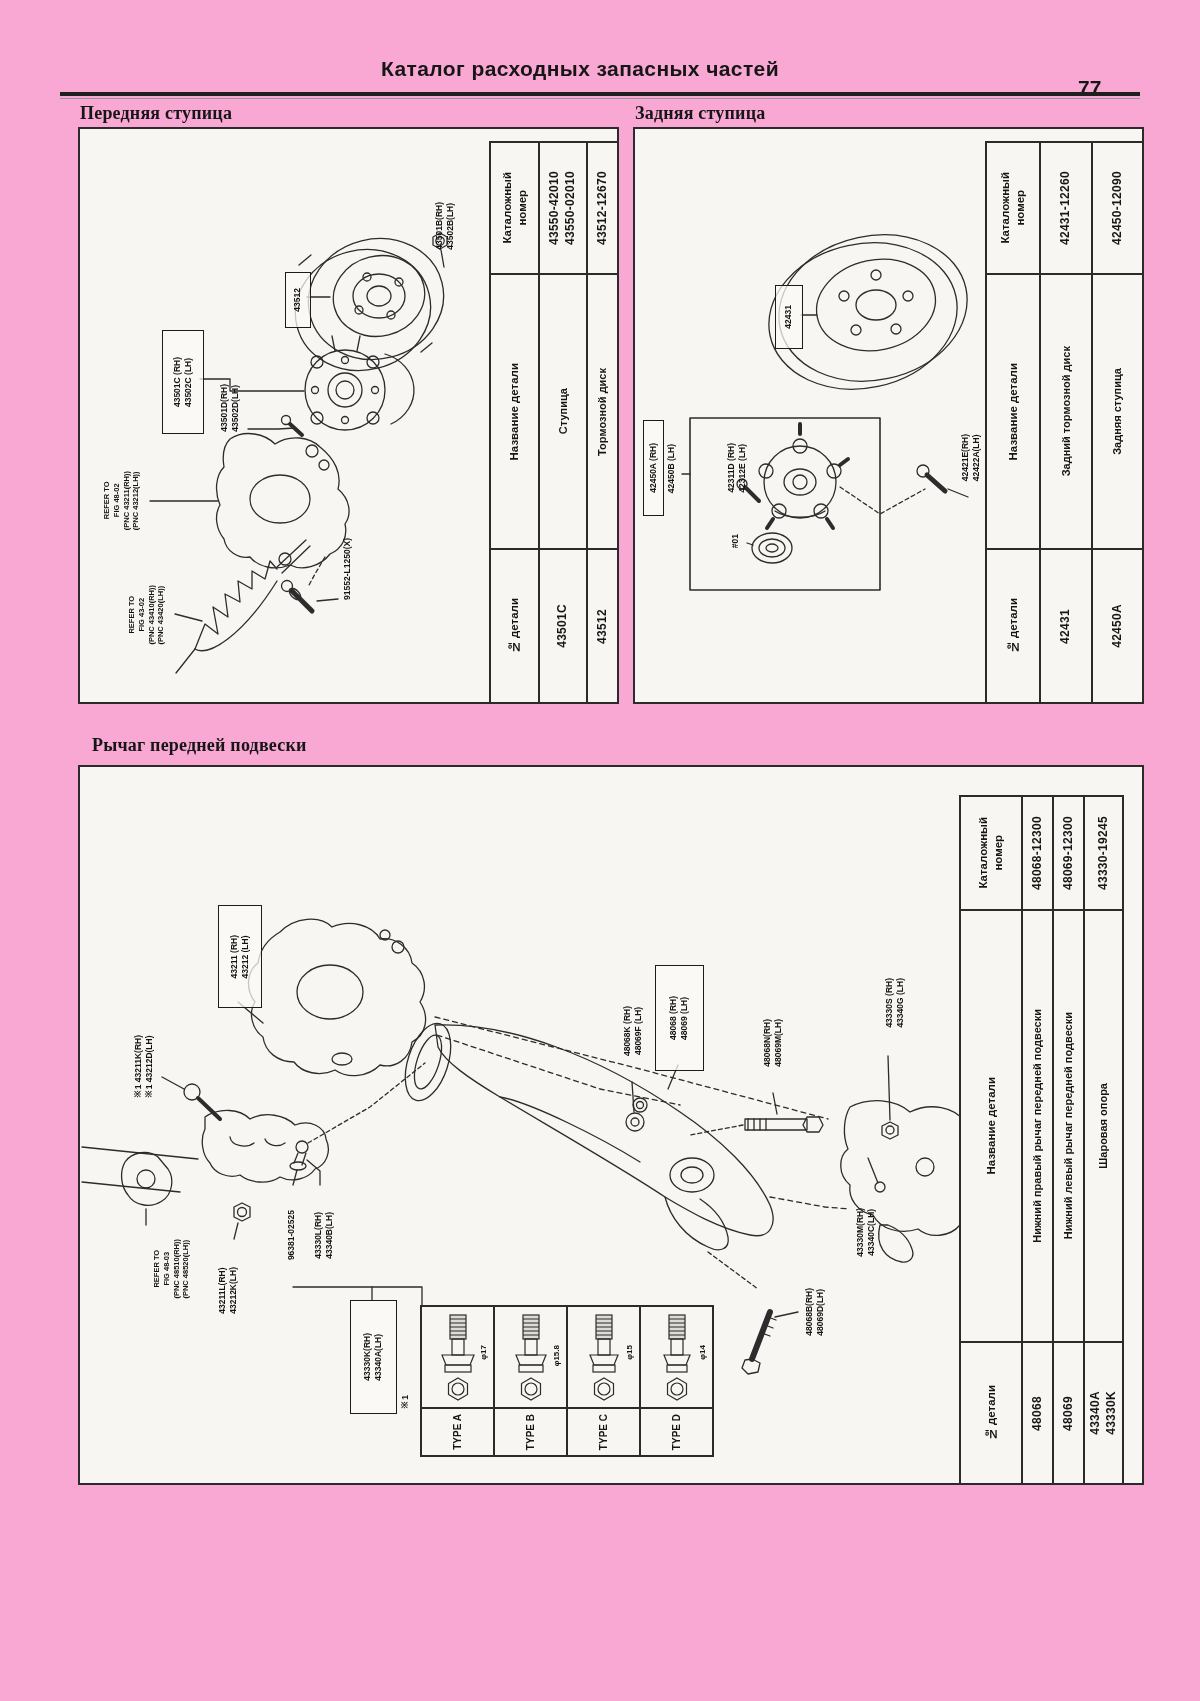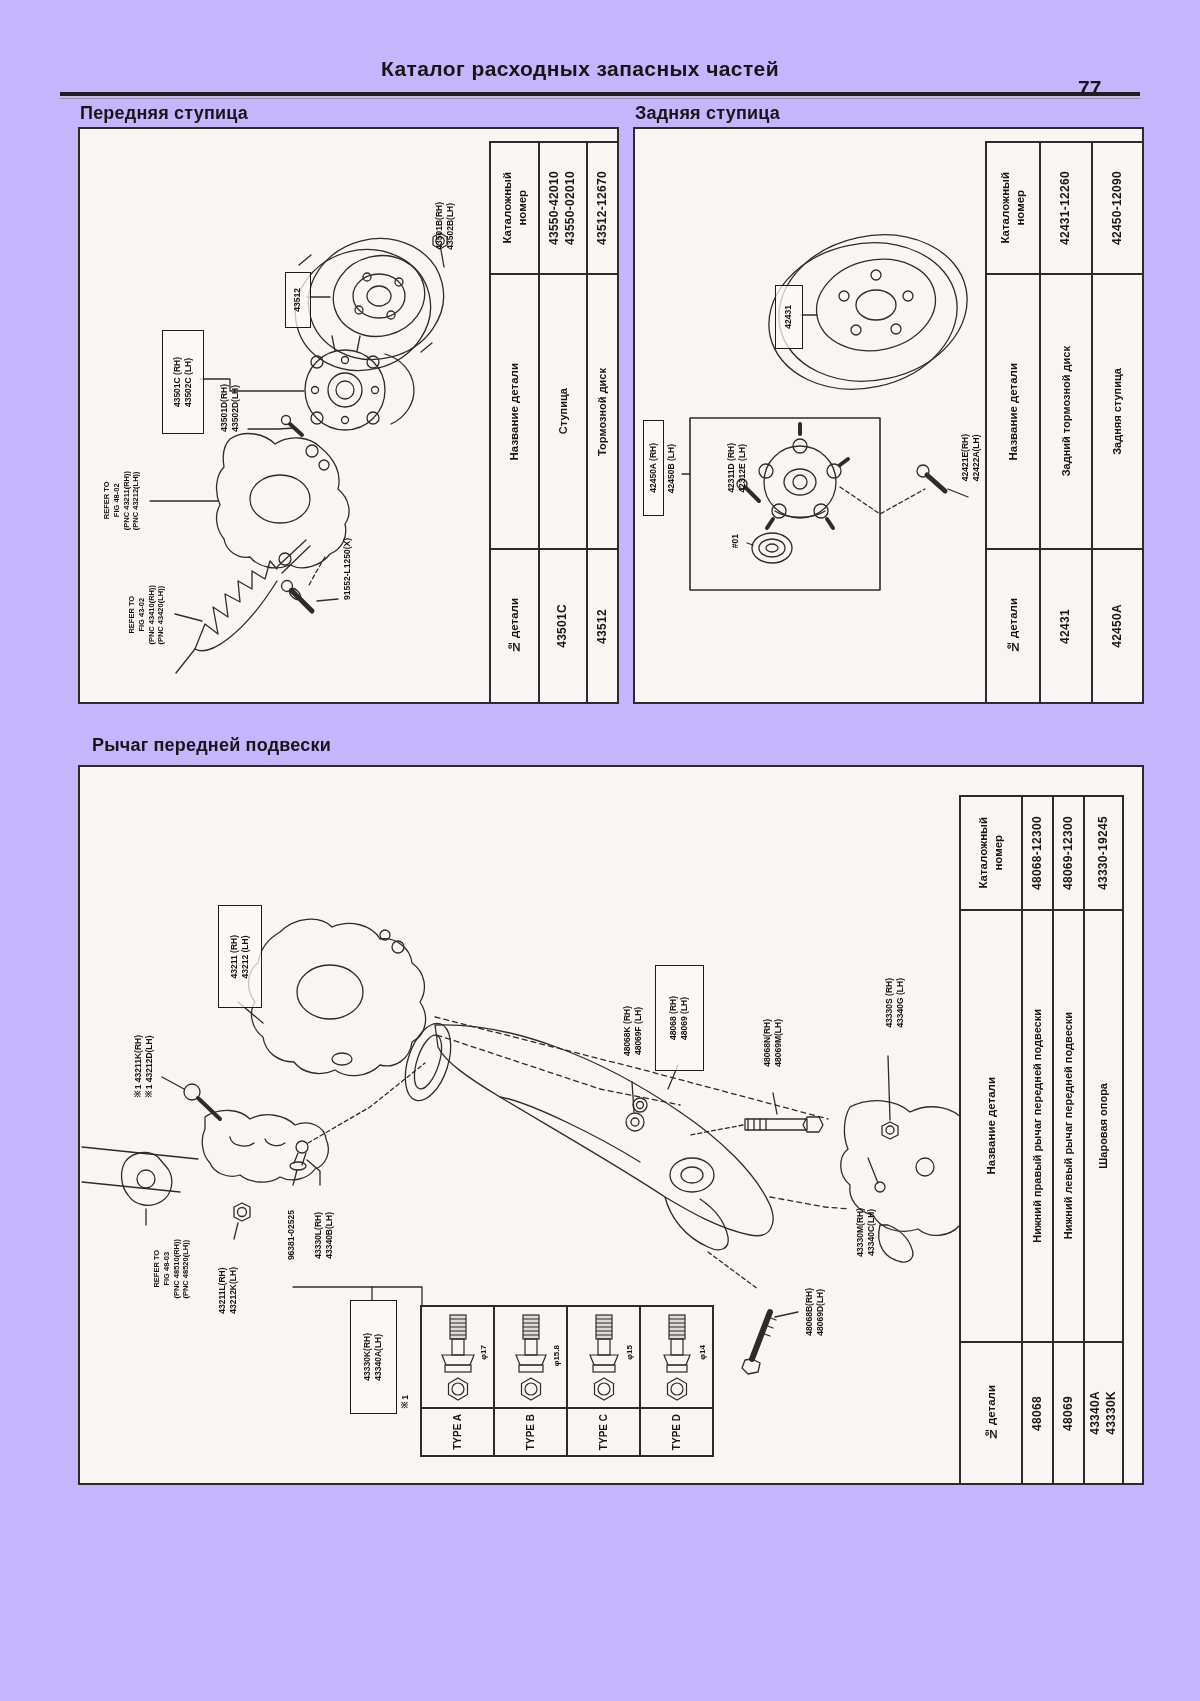--- a/index.html
+++ b/index.html
@@ -1,23 +1,23 @@
 <!DOCTYPE html>
 <html><head>
 <meta charset="utf-8">
 <style>
   html,body{margin:0;padding:0;background:#dededb;}
-  .page{position:relative;width:1200px;height:1701px;background:#c4b5fd;
+  .page{position:relative;width:1200px;height:1701px;background:#f9a8d4;
         font-family:"Liberation Sans",sans-serif;color:#161616;overflow:hidden;}
   .hdr-title{position:absolute;top:57px;left:60px;width:1040px;text-align:center;
              font-size:21px;font-weight:bold;letter-spacing:.4px;}
   .hdr-page{position:absolute;top:68px;left:1078px;font-size:21px;font-weight:bold;margin-top:8px;}
   .rule{position:absolute;top:92px;left:60px;width:1080px;height:2px;
         border-top:4px solid #1f1f1f;border-bottom:1px solid #96969a;}
-  .sec-title{position:absolute;font-size:18px;font-weight:bold;letter-spacing:.2px;}
+  .sec-title{position:absolute;font-size:18px;font-weight:bold;letter-spacing:.2px;font-family:Liberation Serif, serif;}
   .box{position:absolute;border:2px solid #2b2b2b;background:#f7f6f3;}
   .diagram{position:absolute;left:0;top:0;}
   
   .rtable{position:absolute;right:-2px;bottom:-2px;display:grid;gap:2px;
           background:#2b2b2b;border:2px solid #2b2b2b;}
   .cell{background:#f7f6f3;display:flex;align-items:center;justify-content:center;overflow:hidden;}
   .v{writing-mode:vertical-rl;transform:rotate(180deg);white-space:pre-line;
      text-align:center;line-height:1.3;}
   .head .v{font-weight:bold;font-size:11.5px;}
   .num  .v{font-weight:bold;font-size:12px;letter-spacing:.3px;}

